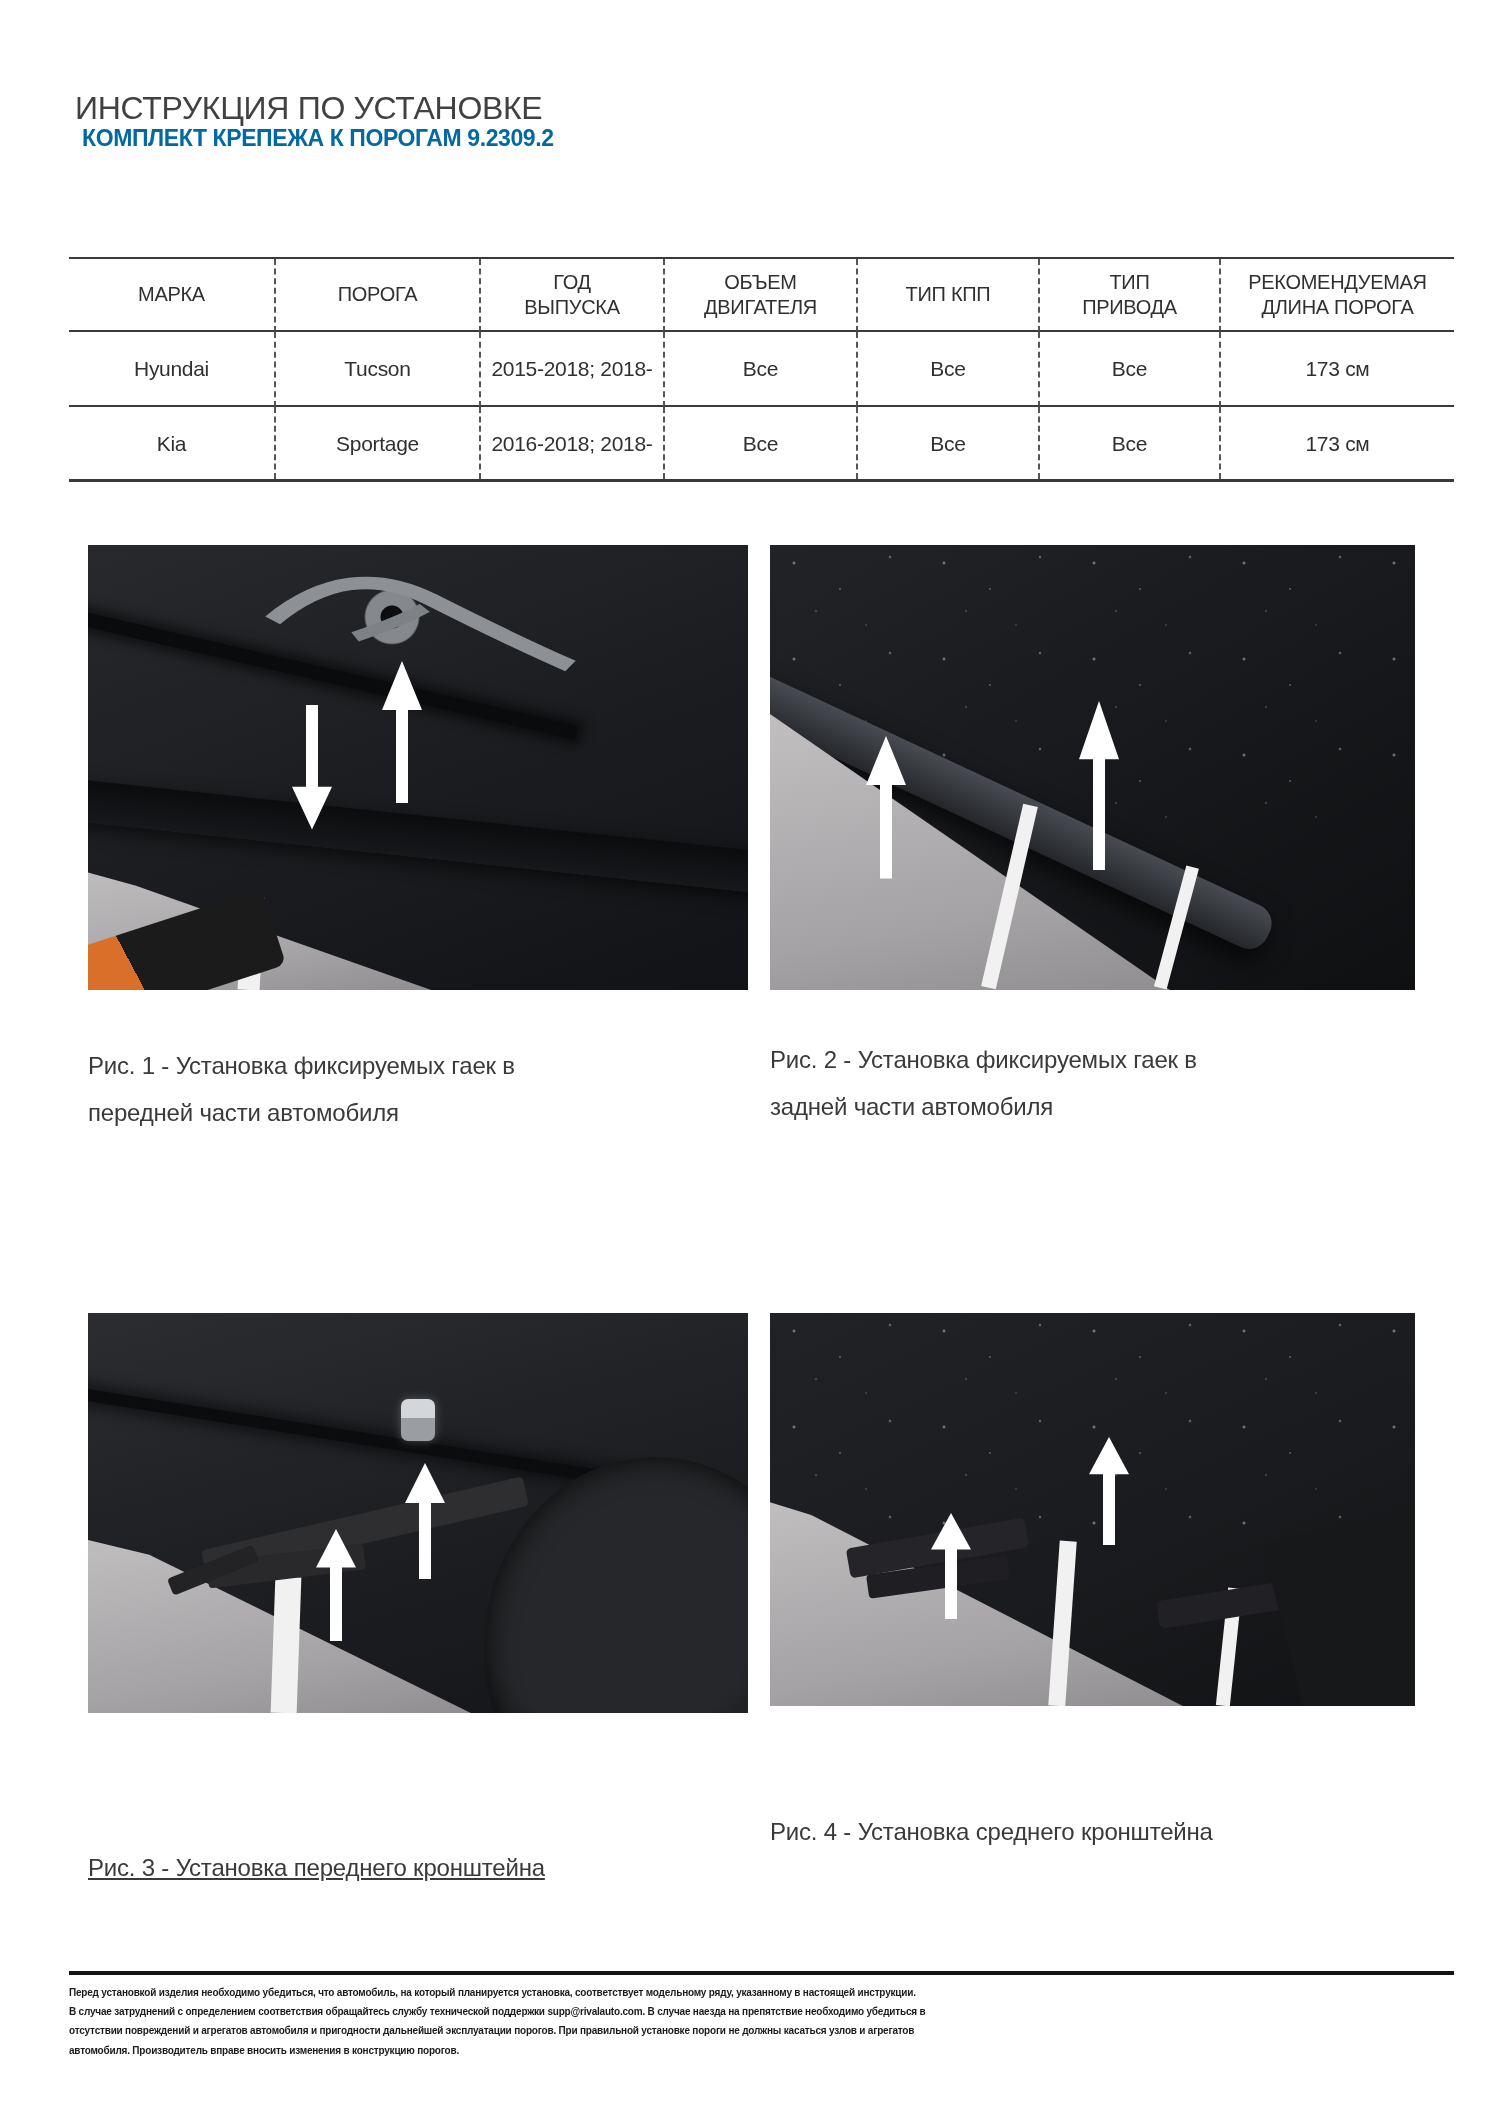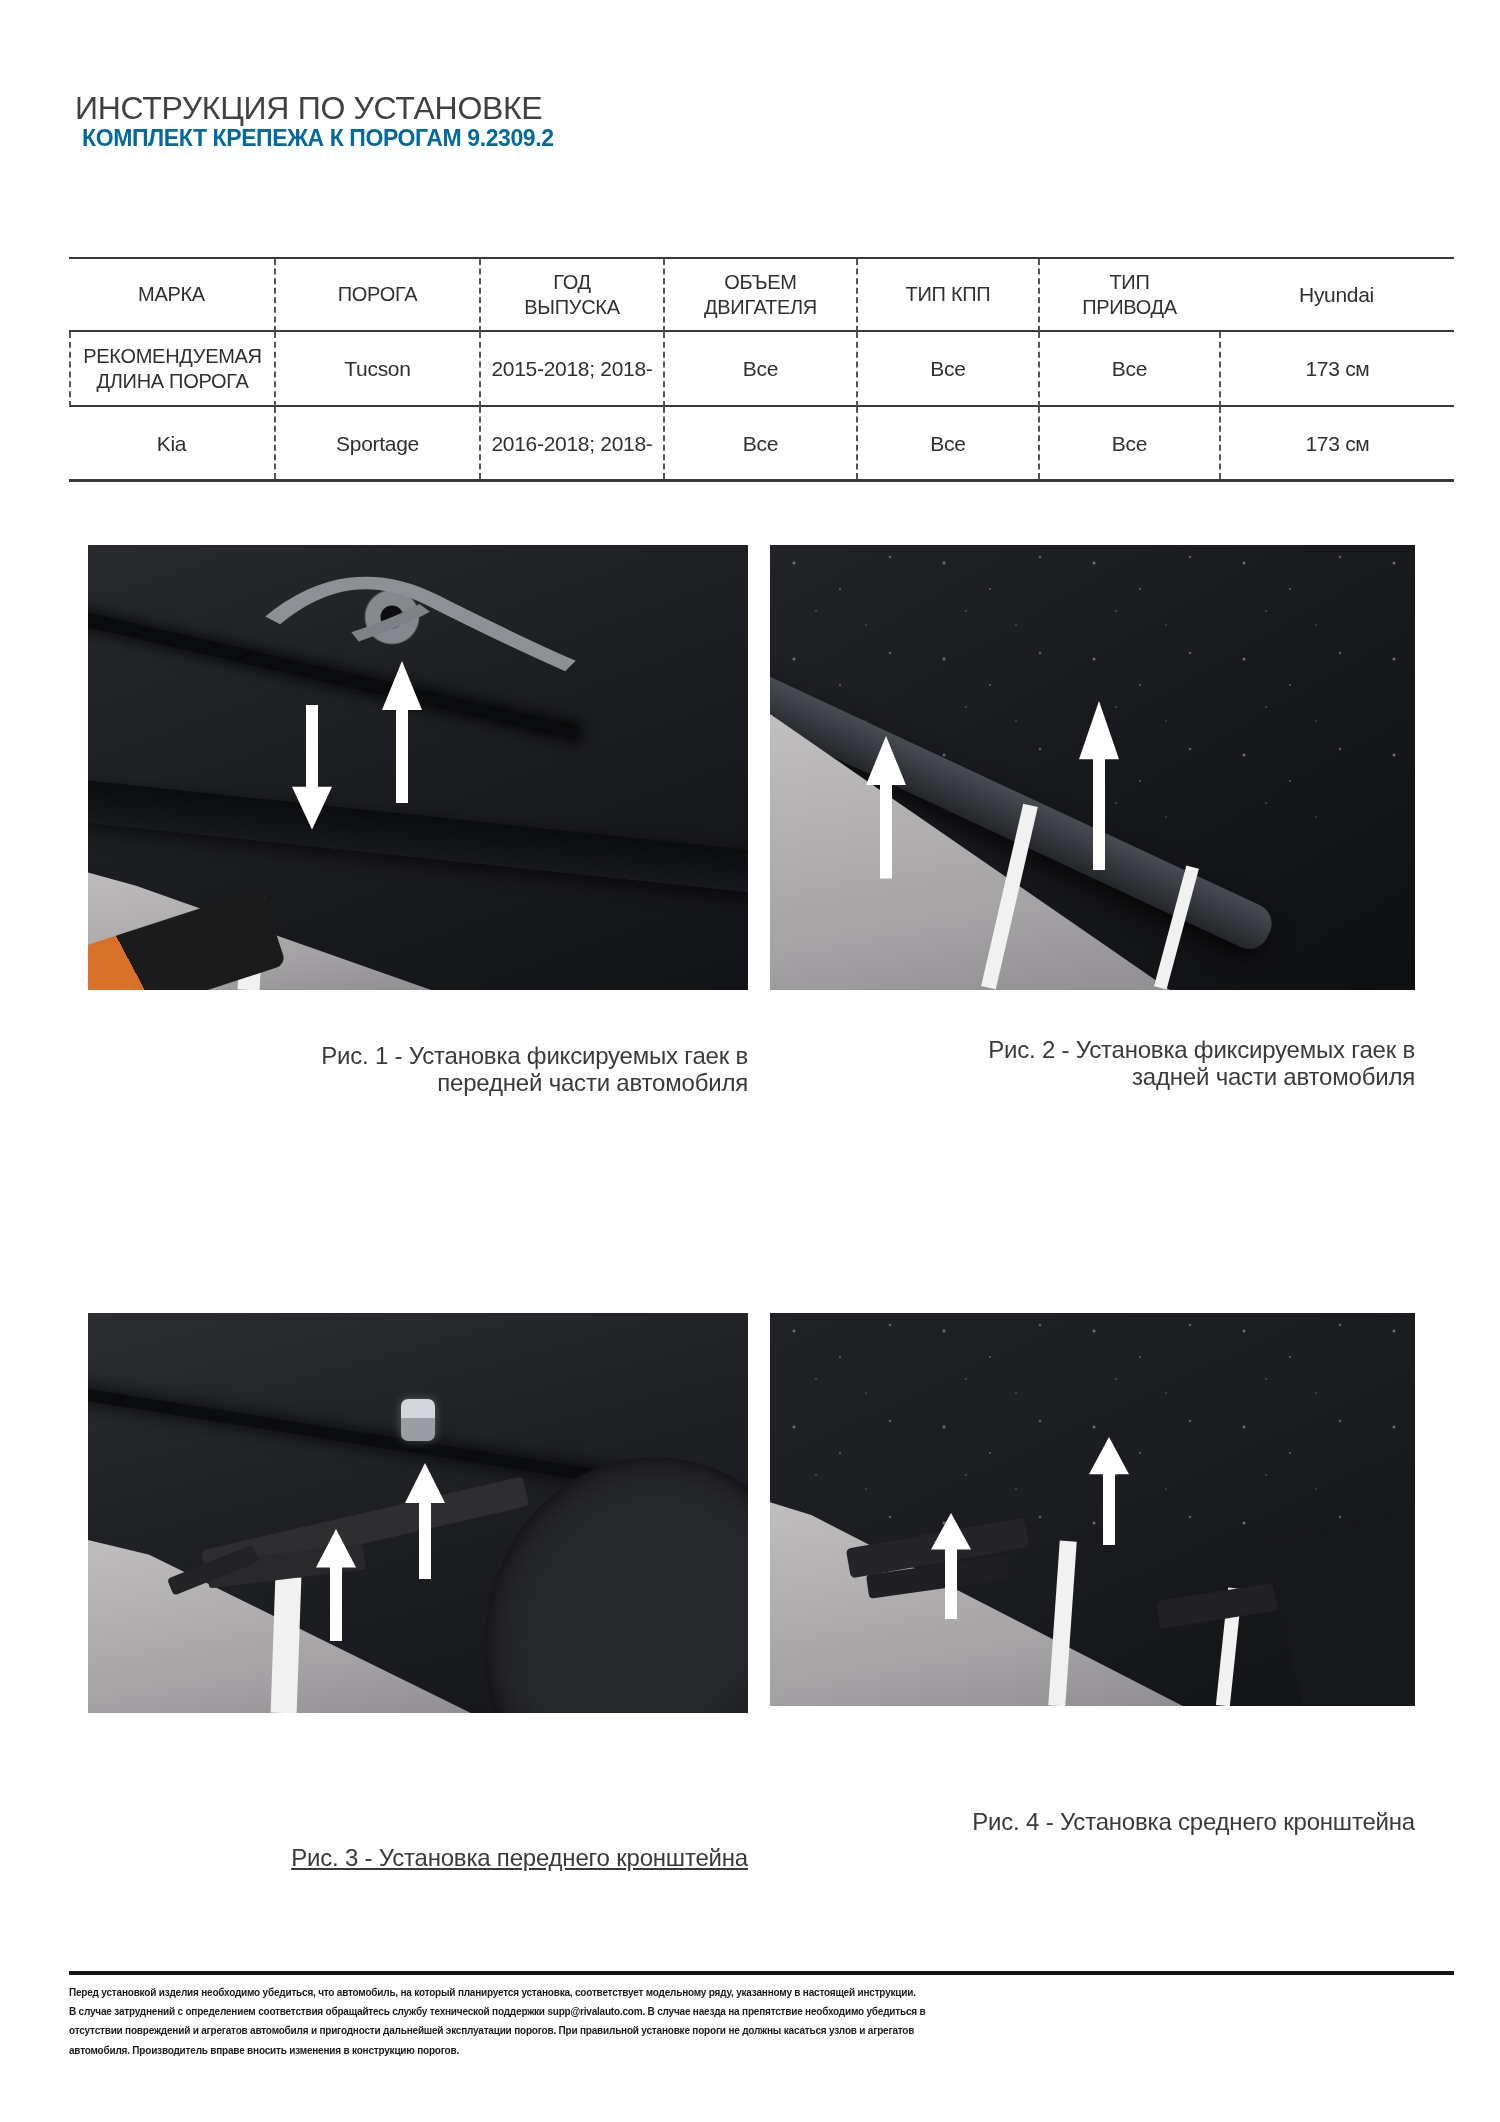--- a/index.html
+++ b/index.html
@@ -32,21 +32,21 @@
   .speckles{left:0;top:0;width:100%;height:62%;
     background-image:
       radial-gradient(3px 3px at 24px 18px, rgba(255,255,255,.55), transparent 70%),
       radial-gradient(2px 2px at 70px 44px, rgba(255,255,255,.45), transparent 70%),
       radial-gradient(2.5px 2.5px at 120px 12px, rgba(255,255,255,.5), transparent 70%),
       radial-gradient(2px 2px at 46px 66px, rgba(255,255,255,.35), transparent 70%),
       radial-gradient(1.5px 1.5px at 96px 80px, rgba(255,255,255,.4), transparent 70%);
     background-size:150px 96px;}
 
   
-  .caption{font-size:24px;line-height:27px;text-align:right;white-space:pre-line;color:#3a3a3a;letter-spacing:-.2px;}
+  .caption{font-size:24px;line-height:47px;text-align:left;white-space:pre-line;color:#3a3a3a;letter-spacing:-.2px;}
 
   
   .footer-rule{left:69px;top:1971px;width:1385px;height:4px;background:#141414;}
   .footer{left:69px;top:1983px;width:1400px;}
   .footer div{font-size:10px;font-weight:bold;line-height:19.2px;white-space:nowrap;color:#1b1b1b;letter-spacing:-.2px;}
 </style>
 </head>
 <body>
 
 <div class="abs title1">ИНСТРУКЦИЯ ПО УСТАНОВКЕ</div>
@@ -55,24 +55,24 @@
 <div class="abs spec-table">
   <div class="cell hd">МАРКА</div>
   <div class="cell hd vsep">ПОРОГА</div>
   <div class="cell hd vsep">ГОД
 ВЫПУСКА</div>
   <div class="cell hd vsep">ОБЪЕМ
 ДВИГАТЕЛЯ</div>
   <div class="cell hd vsep">ТИП КПП</div>
   <div class="cell hd vsep">ТИП
 ПРИВОДА</div>
-  <div class="cell data d1">Hyundai</div>
-
   <div class="cell hd vsep">РЕКОМЕНДУЕМАЯ
 ДЛИНА ПОРОГА</div>
+
+  <div class="cell data d1">Hyundai</div>
   <div class="cell data d1 vsep">Tucson</div>
   <div class="cell data d1 vsep">2015-2018; 2018-</div>
   <div class="cell data d1 vsep">Все</div>
   <div class="cell data d1 vsep">Все</div>
   <div class="cell data d1 vsep">Все</div>
   <div class="cell data d1 vsep">173 см</div>
 
   <div class="cell data">Kia</div>
   <div class="cell data vsep">Sportage</div>
   <div class="cell data vsep">2016-2018; 2018-</div>

